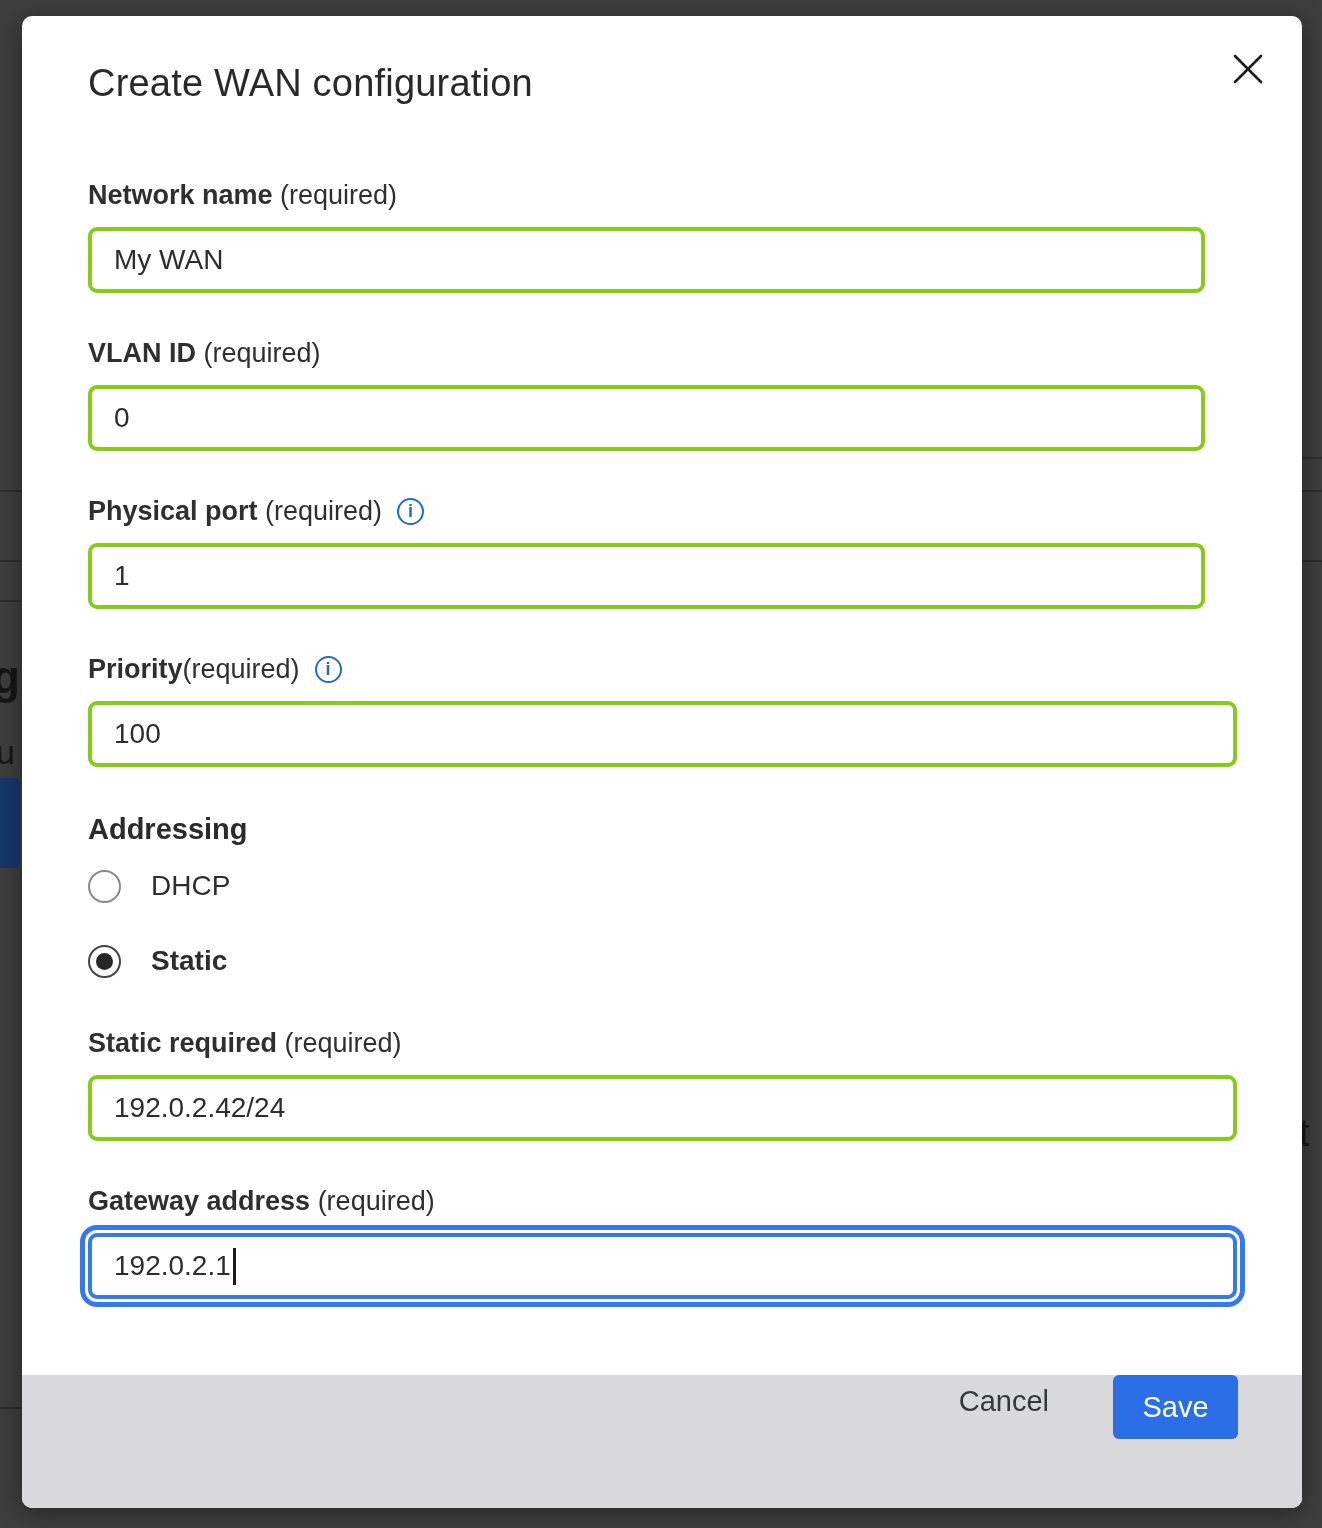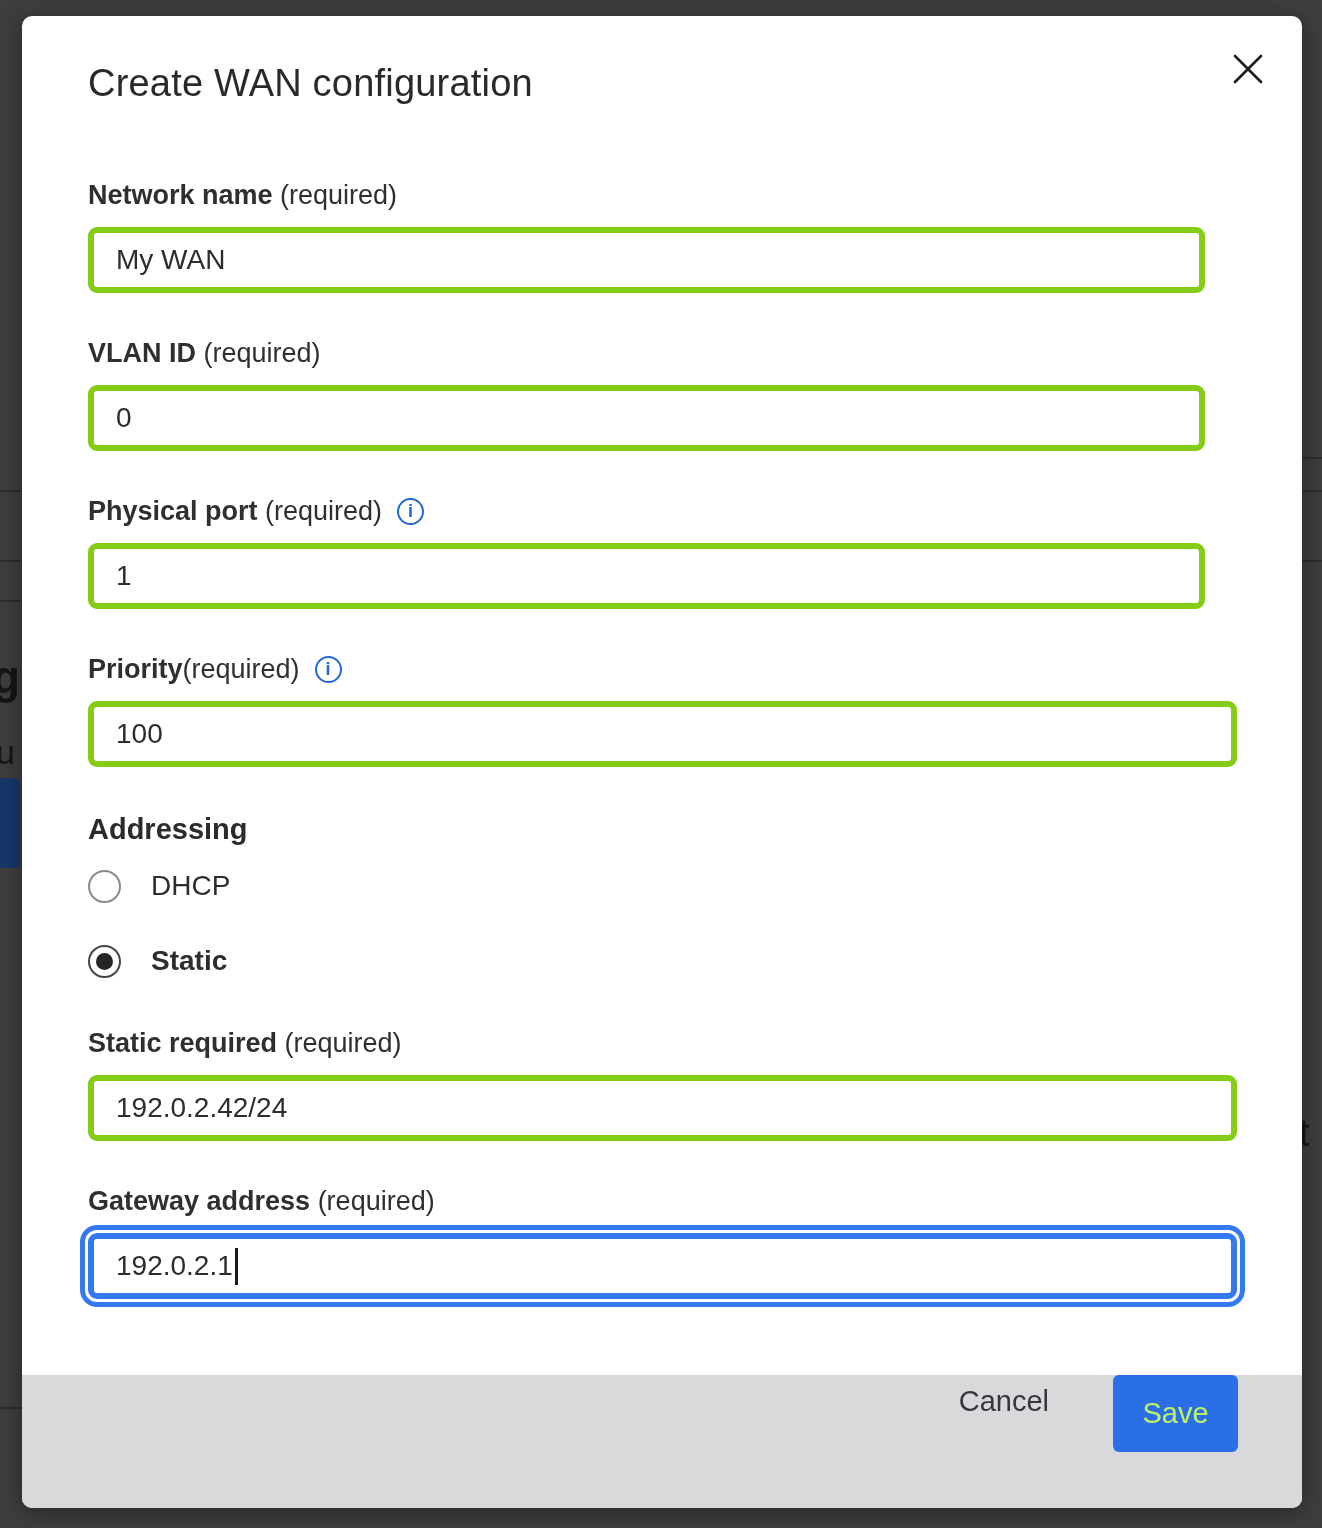--- a/index.html
+++ b/index.html
@@ -45,21 +45,21 @@
 
   .info-icon {
     display: inline-flex; width: 27px; height: 27px; margin-left: 15px;
     border: 2px solid #2268d1; border-radius: 50%;
     align-items: center; justify-content: center;
     color: #2268d1; font-size: 18px; font-weight: 700; line-height: 1;
     flex: none;
   }
 
   .text-field {
-    height: 66px; border: 6px solid #84cc16; border-radius: 9px;
+    height: 66px; border: 4px solid #84cc16; border-radius: 9px;
     background: #fff; display: flex; align-items: center;
     padding: 16px 22px; font-size: 28px; color: #2d2d2d;
   }
   .text-field.narrow { width: 1117px; }
   .text-field.wide { width: 1149px; }
   .text-field.focused {
     border-color: #3579f0;
     box-shadow: 0 0 0 3px #ffffff, 0 0 0 8px #3579f0;
   }
   .caret { width: 3px; height: 37px; background: #1a1a1a; margin-left: 2px; }
@@ -84,22 +84,22 @@
     background: #d9d9db; border-radius: 0 0 10px 10px;
     display: flex; align-items: flex-start; justify-content: flex-end;
     padding-right: 64px;
   }
   .cancel-btn {
     background: none; border: none; font-family: inherit;
     font-size: 29px; color: #34383c; margin-right: 46px; cursor: pointer;
     padding: 10px 18px;
   }
   .save-btn {
-    width: 125px; height: 77px; border: none; border-radius: 6px;
-    font-family: inherit; font-size: 29px; color: #bef264; cursor: pointer;
+    width: 125px; height: 64px; border: none; border-radius: 6px;
+    font-family: inherit; font-size: 29px; color: #ffffff; cursor: pointer;
   }
 </style>
 </head>
 <body>
 
 <div class="backdrop">
   <div class="bd-line" style="left:0; width:22px; top:490px;"></div>
   <div class="bd-line" style="left:0; width:22px; top:560px;"></div>
   <div class="bd-line" style="left:0; width:22px; top:600px;"></div>
   <div class="bd-line" style="left:0; width:22px; top:1407px;"></div>

